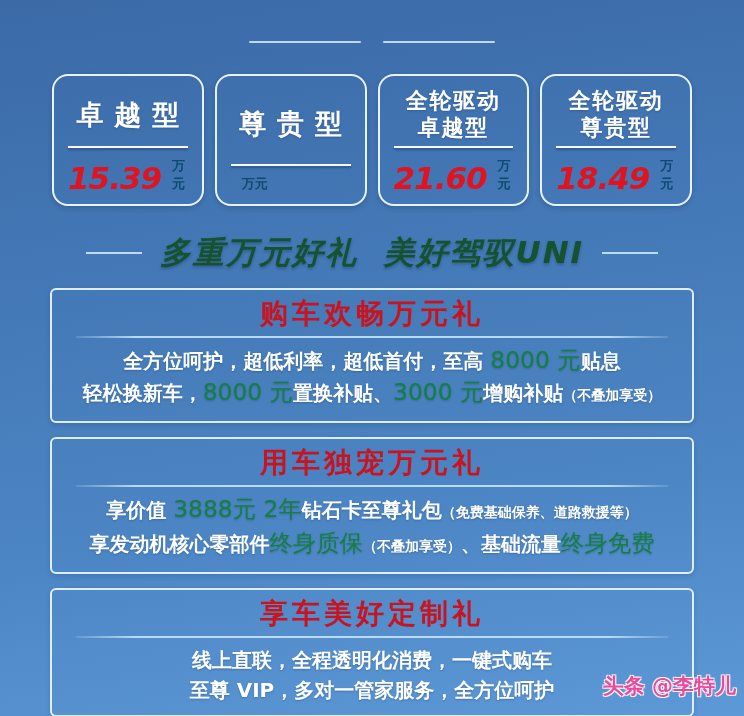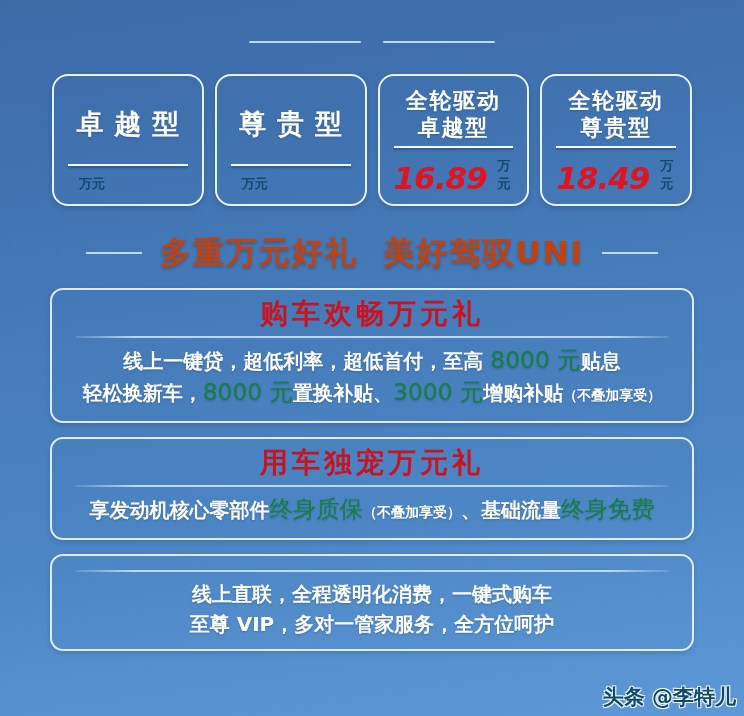--- a/index.html
+++ b/index.html
@@ -90,33 +90,34 @@
   .subtitle-row {
     margin-top: 26px;
     display: flex;
     align-items: center;
     justify-content: center;
     gap: 18px;
     height: 42px;
   }
   .s-line { width: 56px; height: 2px; background: rgba(212,236,252,0.85); }
   .subtitle-text {
-    color: #c2410c;
+    color: #14532d;
     font-size: 31px;
     font-weight: bold;
+    font-style: italic;
     letter-spacing: 2px;
     white-space: pre;
     text-shadow: 0 2px 3px rgba(20,45,85,0.35);
   }
 
   
   .gift-box {
     margin: 14px 50px 0;
     border: 2px solid rgba(233,246,255,0.92);
-    border-radius: 13px;
+    border-radius: 6px;
     box-shadow: 0 2px 5px rgba(20,45,85,0.2);
     padding: 8px 16px 10px;
   }
   .gift-title {
     text-align: center;
     color: #c9141f;
     font-size: 28px;
     font-weight: bold;
     letter-spacing: 4px;
     line-height: 32px;
@@ -136,24 +137,24 @@
     text-shadow: 0 1px 2px rgba(20,45,85,0.3);
   }
   .gift-box.box-3 .gift-line { line-height: 30px; }
   .t-red { color: #15803d; font-size: 1.17em; font-weight: normal; }
   .t-small { font-size: 0.70em; }
 
   
   .watermark {
     position: absolute;
     right: 8px;
-    bottom: 5px;
+    bottom: 16px;
     font-size: 21px;
     font-weight: bold;
-    color: #0c4a6e;
+    color: #ec4899;
     text-shadow:
       -1px -1px 0 rgba(255,255,255,0.85),
        1px -1px 0 rgba(255,255,255,0.85),
       -1px  1px 0 rgba(255,255,255,0.85),
        1px  1px 0 rgba(255,255,255,0.85);
   }
 </style>
 </head>
 <body>
 
@@ -166,20 +167,21 @@
 
   <div class="cards-row">
 
     <div class="card">
       <div class="card-name one-line">
         <span>卓越型</span>
         <span></span>
       </div>
       <div class="card-divider"></div>
       <div class="price-row">
+        <span class="price">15.39</span>
         <span class="unit">万元</span>
       </div>
     </div>
 
     <div class="card">
       <div class="card-name one-line">
         <span>尊贵型</span>
         <span></span>
       </div>
       <div class="card-divider"></div>
@@ -188,21 +190,21 @@
       </div>
     </div>
 
     <div class="card">
       <div class="card-name two-line">
         <span>全轮驱动</span>
         <span>卓越型</span>
       </div>
       <div class="card-divider"></div>
       <div class="price-row">
-        <span class="price">16.89</span>
+        <span class="price">21.60</span>
         <span class="unit">万元</span>
       </div>
     </div>
 
     <div class="card">
       <div class="card-name two-line">
         <span>全轮驱动</span>
         <span>尊贵型</span>
       </div>
       <div class="card-divider"></div>
@@ -217,36 +219,40 @@
   <div class="subtitle-row">
     <div class="s-line"></div>
     <div class="subtitle-text">多重万元好礼  美好驾驭UNI</div>
     <div class="s-line"></div>
   </div>
 
   <div class="gift-box box-1">
     <div class="gift-title">购车欢畅万元礼</div>
     <div class="gift-divider"></div>
     <div class="gift-line">
-      <span>线上一键贷，超低利率，超低首付，至高 </span><span class="t-red">8000 元</span><span>贴息</span>
+      <span>全方位呵护，超低利率，超低首付，至高 </span><span class="t-red">8000 元</span><span>贴息</span>
     </div>
     <div class="gift-line">
       <span>轻松换新车，</span><span class="t-red">8000 元</span><span>置换补贴、</span><span class="t-red">3000 元</span><span>增购补贴</span><span class="t-small">（不叠加享受）</span>
     </div>
   </div>
 
   <div class="gift-box box-2">
     <div class="gift-title">用车独宠万元礼</div>
     <div class="gift-divider"></div>
     <div class="gift-line">
+      <span>享价值 </span><span class="t-red">3888元 2年</span><span>钻石卡至尊礼包</span><span class="t-small">（免费基础保养、道路救援等）</span>
+    </div>
+    <div class="gift-line">
       <span>享发动机核心零部件</span><span class="t-red">终身质保</span><span class="t-small">（不叠加享受）</span><span>、基础流量</span><span class="t-red">终身免费</span>
     </div>
   </div>
 
   <div class="gift-box box-3">
+    <div class="gift-title">享车美好定制礼</div>
     <div class="gift-divider"></div>
     <div class="gift-line">
       <span>线上直联，全程透明化消费，一键式购车</span>
     </div>
     <div class="gift-line">
       <span>至尊 VIP，多对一管家服务，全方位呵护</span>
     </div>
   </div>
 
   <div class="watermark">头条 @李特儿</div>

